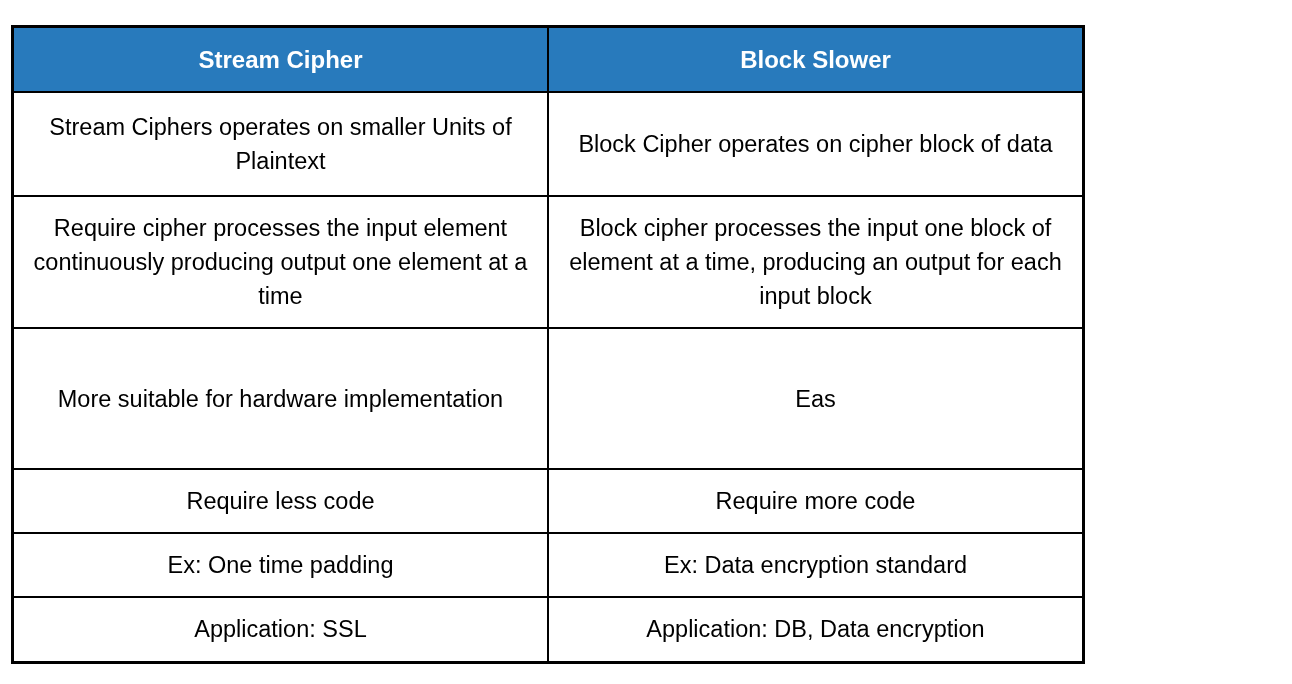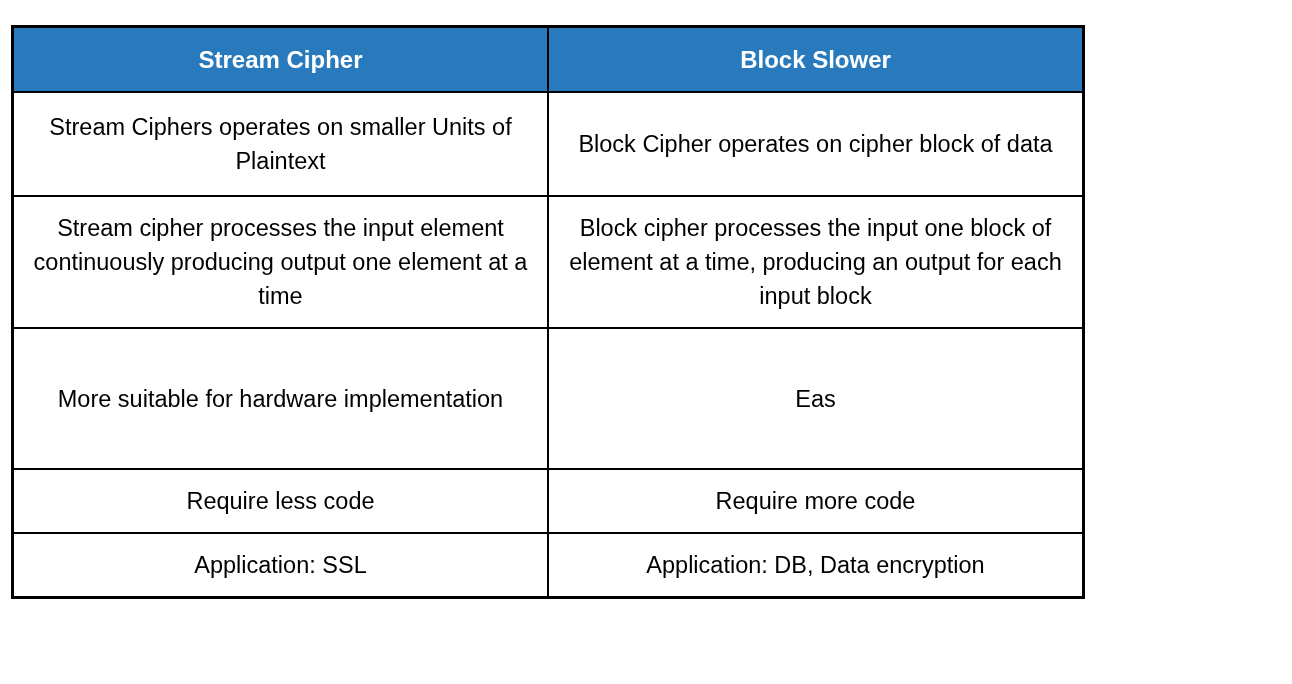--- a/index.html
+++ b/index.html
@@ -69,30 +69,34 @@
         <th>Stream Cipher</th>
         <th>Block Slower</th>
       </tr>
     </thead>
     <tbody>
       <tr>
         <td>Stream Ciphers operates on smaller Units of Plaintext</td>
         <td>Block Cipher operates on cipher block of data</td>
       </tr>
       <tr>
-        <td>Stream cipher processes the input element continuously producing output one element at a time</td>
+        <td>Require cipher processes the input element continuously producing output one element at a time</td>
         <td>Block cipher processes the input one block of element at a time, producing an output for each input block</td>
       </tr>
       <tr>
         <td>More suitable for hardware implementation</td>
         <td>Eas</td>
       </tr>
       <tr>
         <td>Require less code</td>
         <td>Require more code</td>
       </tr>
       <tr>
+        <td>Ex: One time padding</td>
+        <td>Ex: Data encryption standard</td>
+      </tr>
+      <tr>
         <td>Application: SSL</td>
         <td>Application: DB, Data encryption</td>
       </tr>
     </tbody>
   </table>
 </div>
 
 </body></html>

